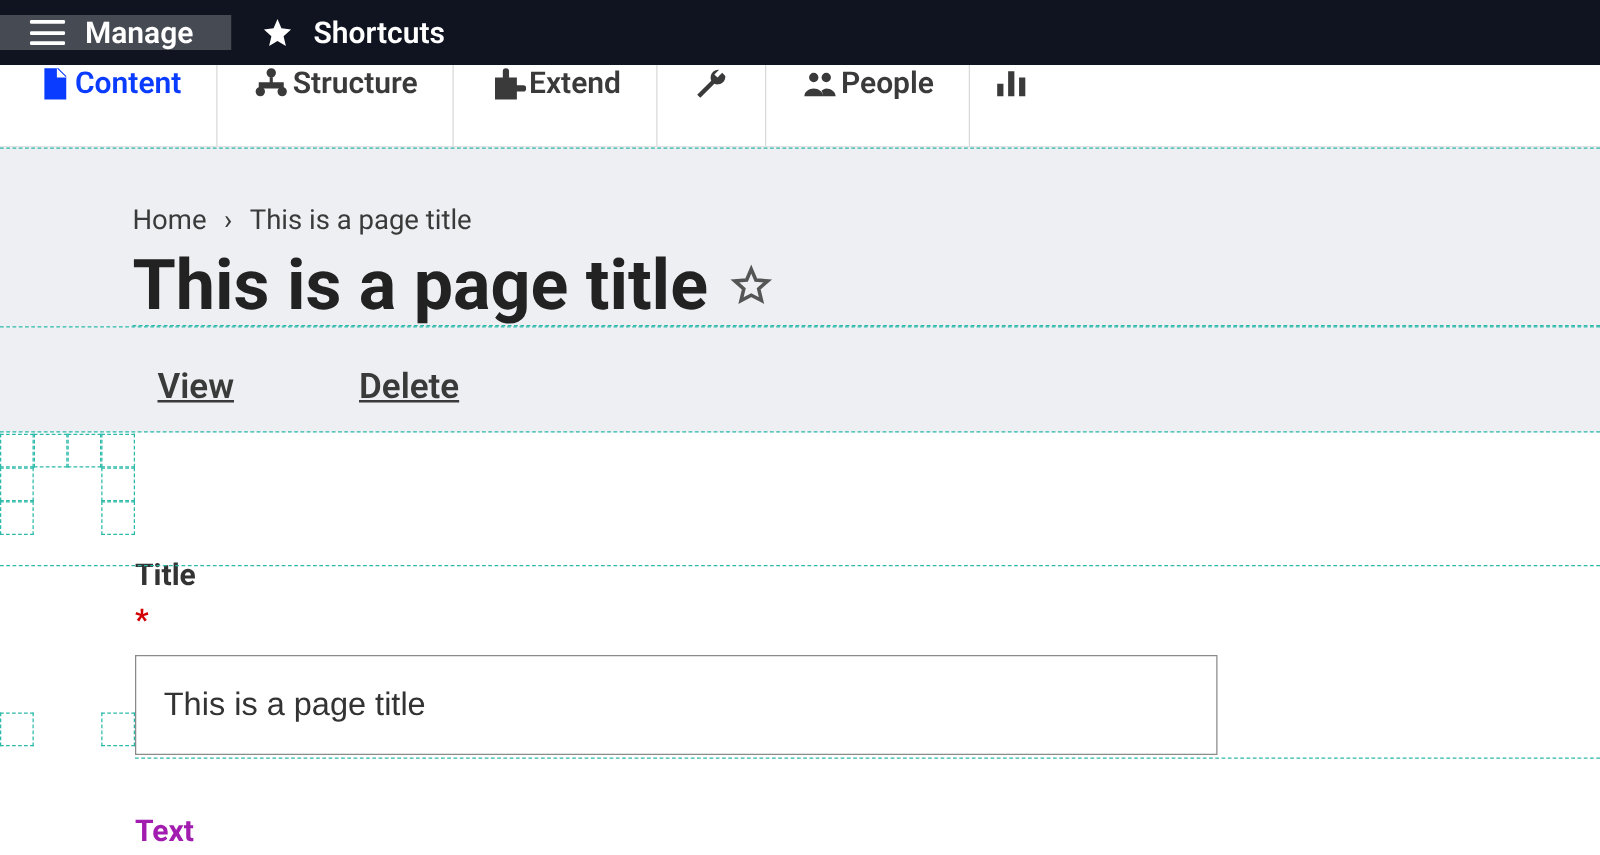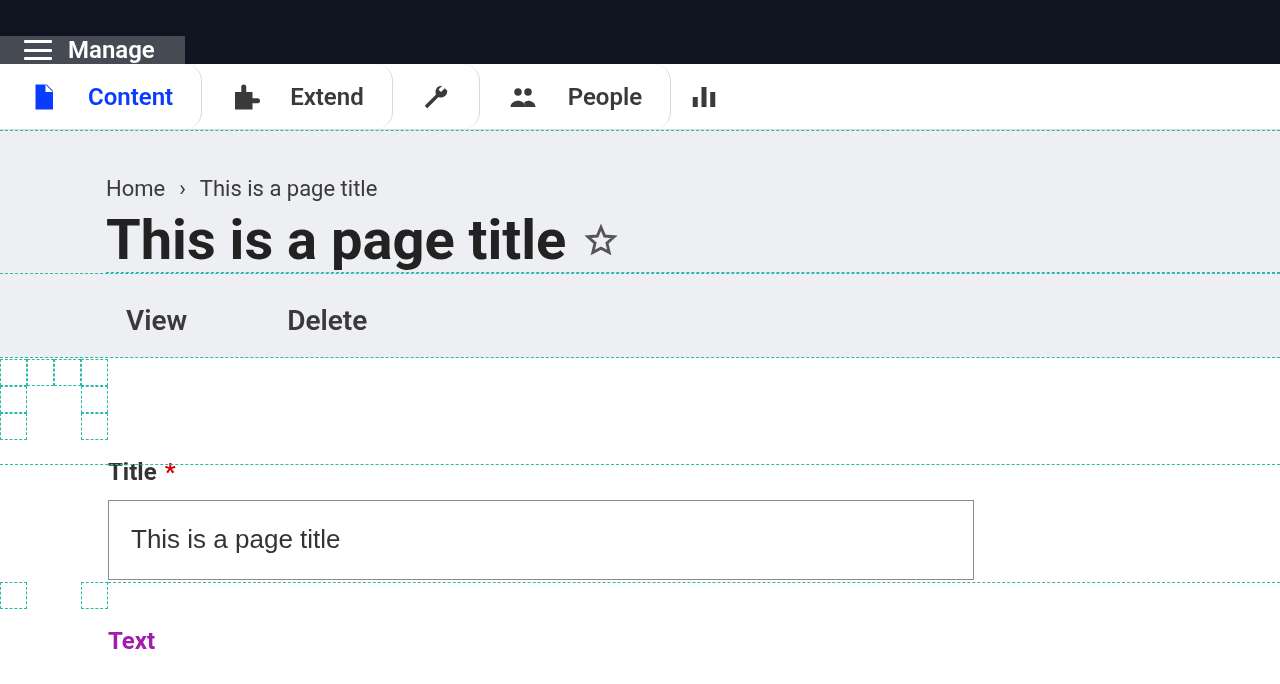--- a/index.html
+++ b/index.html
@@ -6,24 +6,24 @@
   body {
     font-family: -apple-system, BlinkMacSystemFont, "Segoe UI", Roboto, "Helvetica Neue", Arial, sans-serif;
     background: #fff;
     width: 1280px;
     height: 684px;
     overflow: hidden;
   }
 
   
   .topbar {
-    height: 64px;
+    height: 52px;
     background: #0f1420;
     display: flex;
-    align-items: flex-end;
+    align-items: center;
     color: #fff;
   }
   .topbar-item {
     display: flex;
     align-items: center;
     padding: 0 24px;
     font-size: 24px;
     font-weight: 600;
     cursor: pointer;
     gap: 16px;
@@ -52,30 +52,28 @@
 
   
   .admin-tabs {
     height: 66px;
     background: #fff;
     border-bottom: 1px solid #d9d9d9;
     display: flex;
   }
   .admin-tab {
     display: flex;
-    align-items: center;
-    gap: 30px;
+    gap: 2px;
     padding: 0 28px;
     border-right: 1px solid #d9d9d9;
     font-size: 24px;
     font-weight: 600;
     color: #3a3a3a;
     cursor: pointer;
     white-space: nowrap;
-    border-radius: 17px;
   }
   .admin-tab.active { color: #0a3cff; }
   .admin-tab .icon { width: 30px; height: 30px; display:flex; align-items:center; justify-content:center; }
   .admin-tab .icon svg { width: 30px; height: 30px; fill: #3a3a3a; }
   .admin-tab.active .icon svg { fill: #0a3cff; }
   .admin-tab:last-child { border-right: none; padding: 0 12px 0 18px; }
 
   
   .header-area {
     background: #edeff3;
@@ -126,20 +124,21 @@
     display: flex;
     gap: 60px;
   }
   .local-tab {
     font-size: 28px;
     font-weight: 600;
     color: #3a3a3a;
     padding: 6px 20px 20px 20px;
     cursor: pointer;
     position: relative;
+    text-decoration: underline;
   }
   .local-tab.active {
     color: #0a3cff;
   }
   .local-tab.active::after {
     content: "";
     position: absolute;
     left: -4px;
     right: -4px;
     bottom: 0;
@@ -174,20 +173,21 @@
     border-top:1px dashed #2bb9a9;
   }
   .field-label-row {
     display: flex;
     align-items: baseline;
     gap: 8px;
     font-size: 24px;
     font-weight: 700;
     color: #333;
     margin-bottom: 14px;
+    flex-direction: column;
   }
   .req { color: #d40000; font-weight: 700; }
   .text-input {
     width: 866px;
     height: 80px;
     border: 1px solid #8a8a8a;
     font-size: 26px;
     padding: 0 22px;
     color: #333;
     background: #fff;
@@ -209,30 +209,44 @@
 
 <div class="topbar">
   <div class="topbar-item manage">
     <span class="hamburger-icon">
       <span></span>
         <span></span>
         <span></span>
     </span>
     <span>Manage</span>
   </div>
+  <div class="topbar-item">
+    <svg class="star-solid" viewBox="0 0 24 24">
+      <path d="M12 2l2.9 6.9L22 9.8l-5.5 4.9L18.2 22 12 18.3 5.8 22l1.7-7.3L2 9.8l7.1-.9L12 2z"></path>
+    </svg>
+    <span>Shortcuts</span>
+  </div>
 </div>
 
 <div class="admin-tabs">
   <div class="admin-tab active">
     <span class="icon">
       <svg viewBox="0 0 24 24">
           <path d="M6 2h9l5 5v15H6z M14 2v6h6"></path>
         </svg>
     </span>
     <span>Content</span>
+  </div>
+  <div class="admin-tab">
+    <span class="icon">
+      <svg viewBox="0 0 24 24">
+          <path d="M12 3a2 2 0 110 4 2 2 0 010-4zm0 4v5M5 19a2 2 0 110-4 2 2 0 010 4zm14 0a2 2 0 110-4 2 2 0 010 4zM5 15v-3h14v3M12 12v0" stroke="#3a3a3a" stroke-width="2" fill="#3a3a3a"></path>
+        </svg>
+    </span>
+    <span>Structure</span>
   </div>
   <div class="admin-tab">
     <span class="icon">
       <svg viewBox="0 0 24 24">
           <path d="M4 8h5V4a2 2 0 114 0v4h5v5h4a2 2 0 110 4h-4v5H4z"></path>
         </svg>
     </span>
     <span>Extend</span>
   </div>
   <div class="admin-tab">

